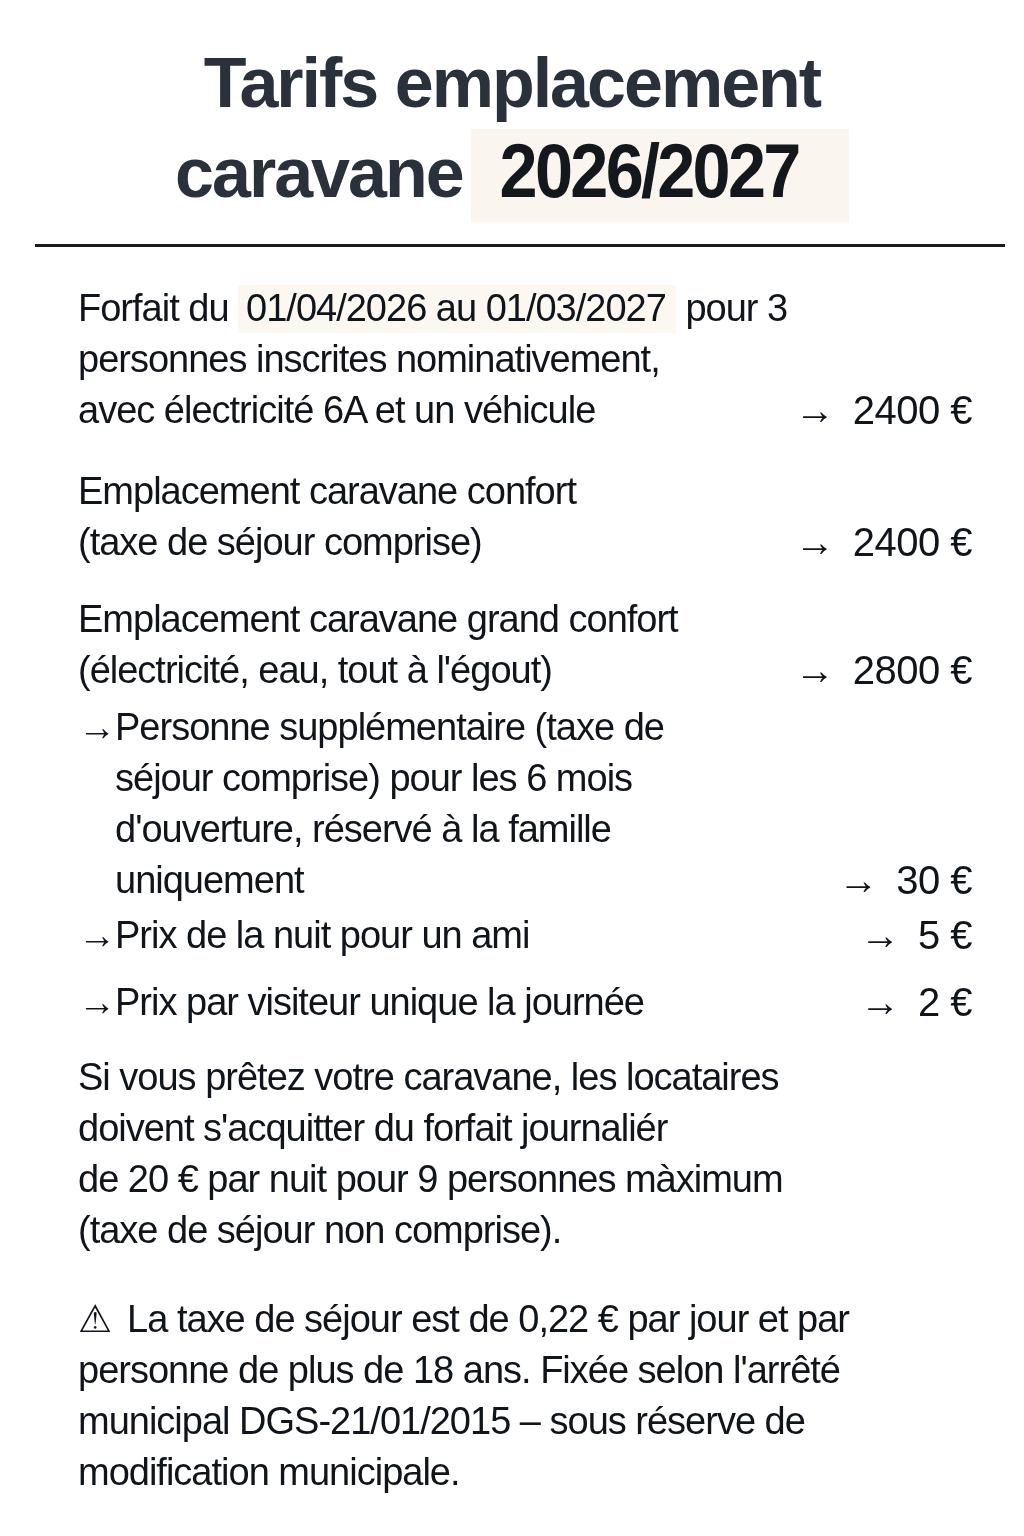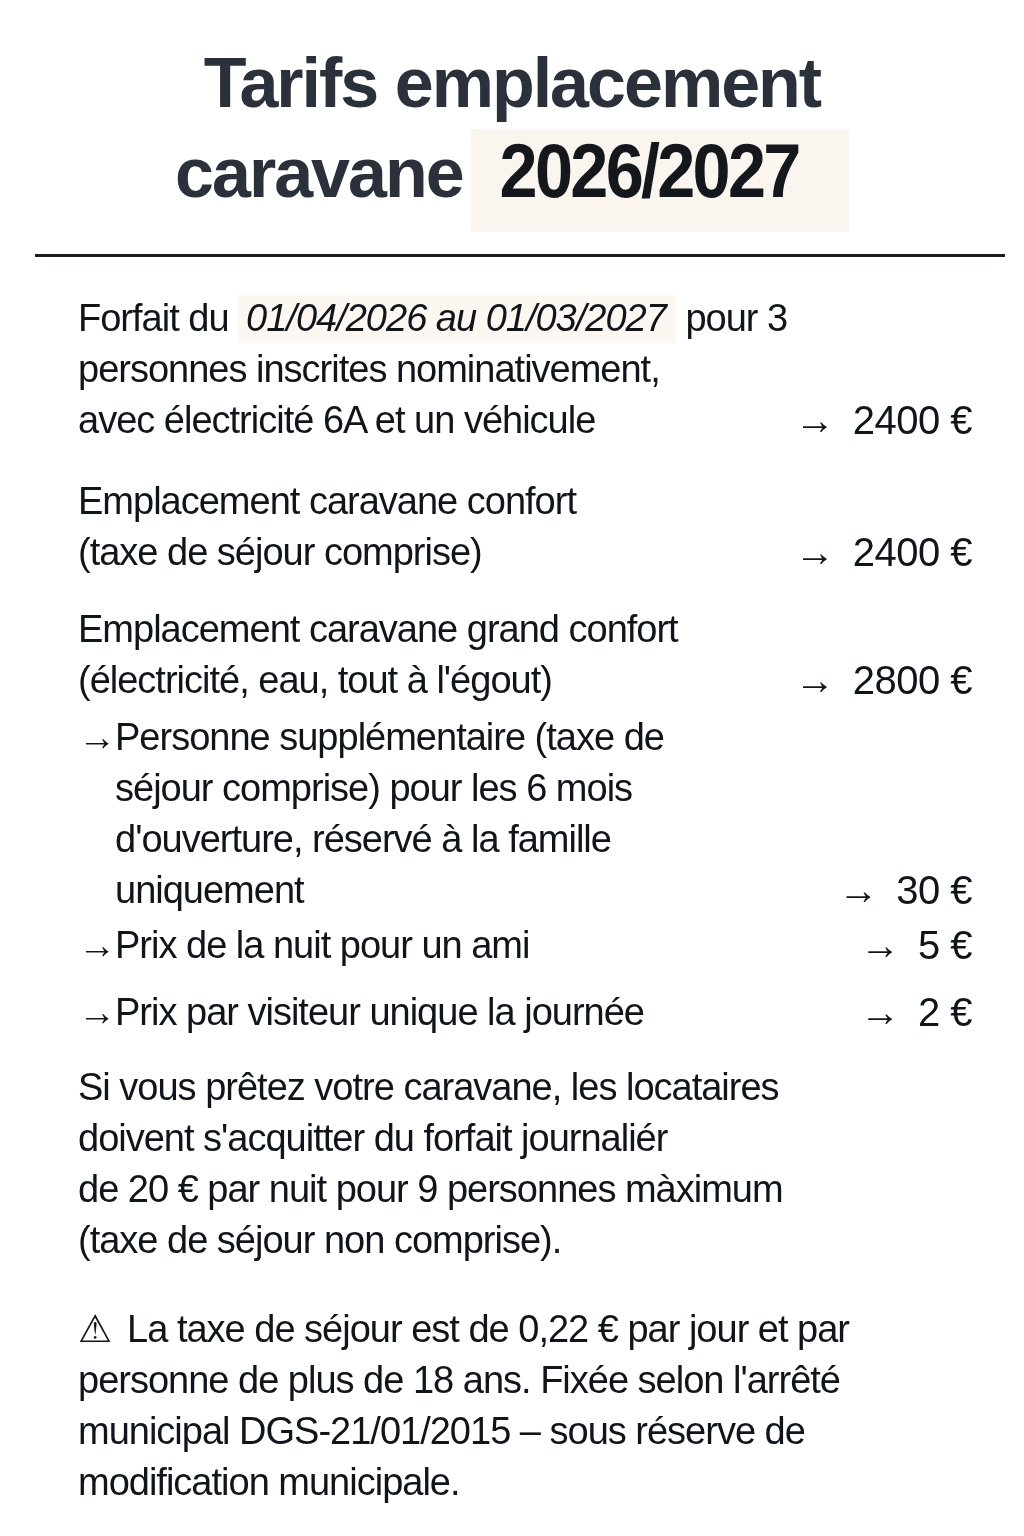--- a/index.html
+++ b/index.html
@@ -13,35 +13,35 @@
     font-family:"Liberation Sans", sans-serif;color:var(--text);
     overflow:hidden;
   }
   .page{width:1024px;height:1536px;padding:38px 0 0 0}
   h1{
     margin:0;text-align:center;font-size:70px;line-height:90px;
     font-weight:700;color:var(--title);letter-spacing:-2px;
   }
   .badge{
     display:inline-block;background:var(--badge_bg);
-    padding:4px 34px 23px 12px;margin-left:8px;line-height:1;
+    padding:4px 34px 13px 12px;margin-left:8px;line-height:1;
     vertical-align:baseline;
   }
   .badge-text{
     display:inline-block;transform:scaleX(0.9);transform-origin:center;
     font-size:76px;color:#14171c;letter-spacing:-3px;font-weight:700;
   }
   .rule{
     border:none;border-top:3px solid var(--rule);
     margin:22px 19px 0 35px;
   }
   .content{padding:0 52px 0 78px;font-size:38px;line-height:51px;letter-spacing:-1px}
   .row{position:relative;display:flex}
   .label,.para-text{white-space:pre-line}
-  .hl{background:var(--highlight_bg);font-style:italic;padding:2px 10px 4px 8px}
+  .hl{background:var(--highlight_bg);padding:2px 10px 4px 8px}
   .marker{flex:none;width:37px}
   .price{
     position:absolute;right:0;bottom:0;display:flex;gap:18px;
     white-space:nowrap;font-size:40px;letter-spacing:-0.5px;background:var(--page_bg);
     padding-left:14px;
   }
   .price .p-arrow{letter-spacing:0}
   .m-r1{margin-top:36px}
   .m-r2{margin-top:30px}
   .m-r3{margin-top:26px}

